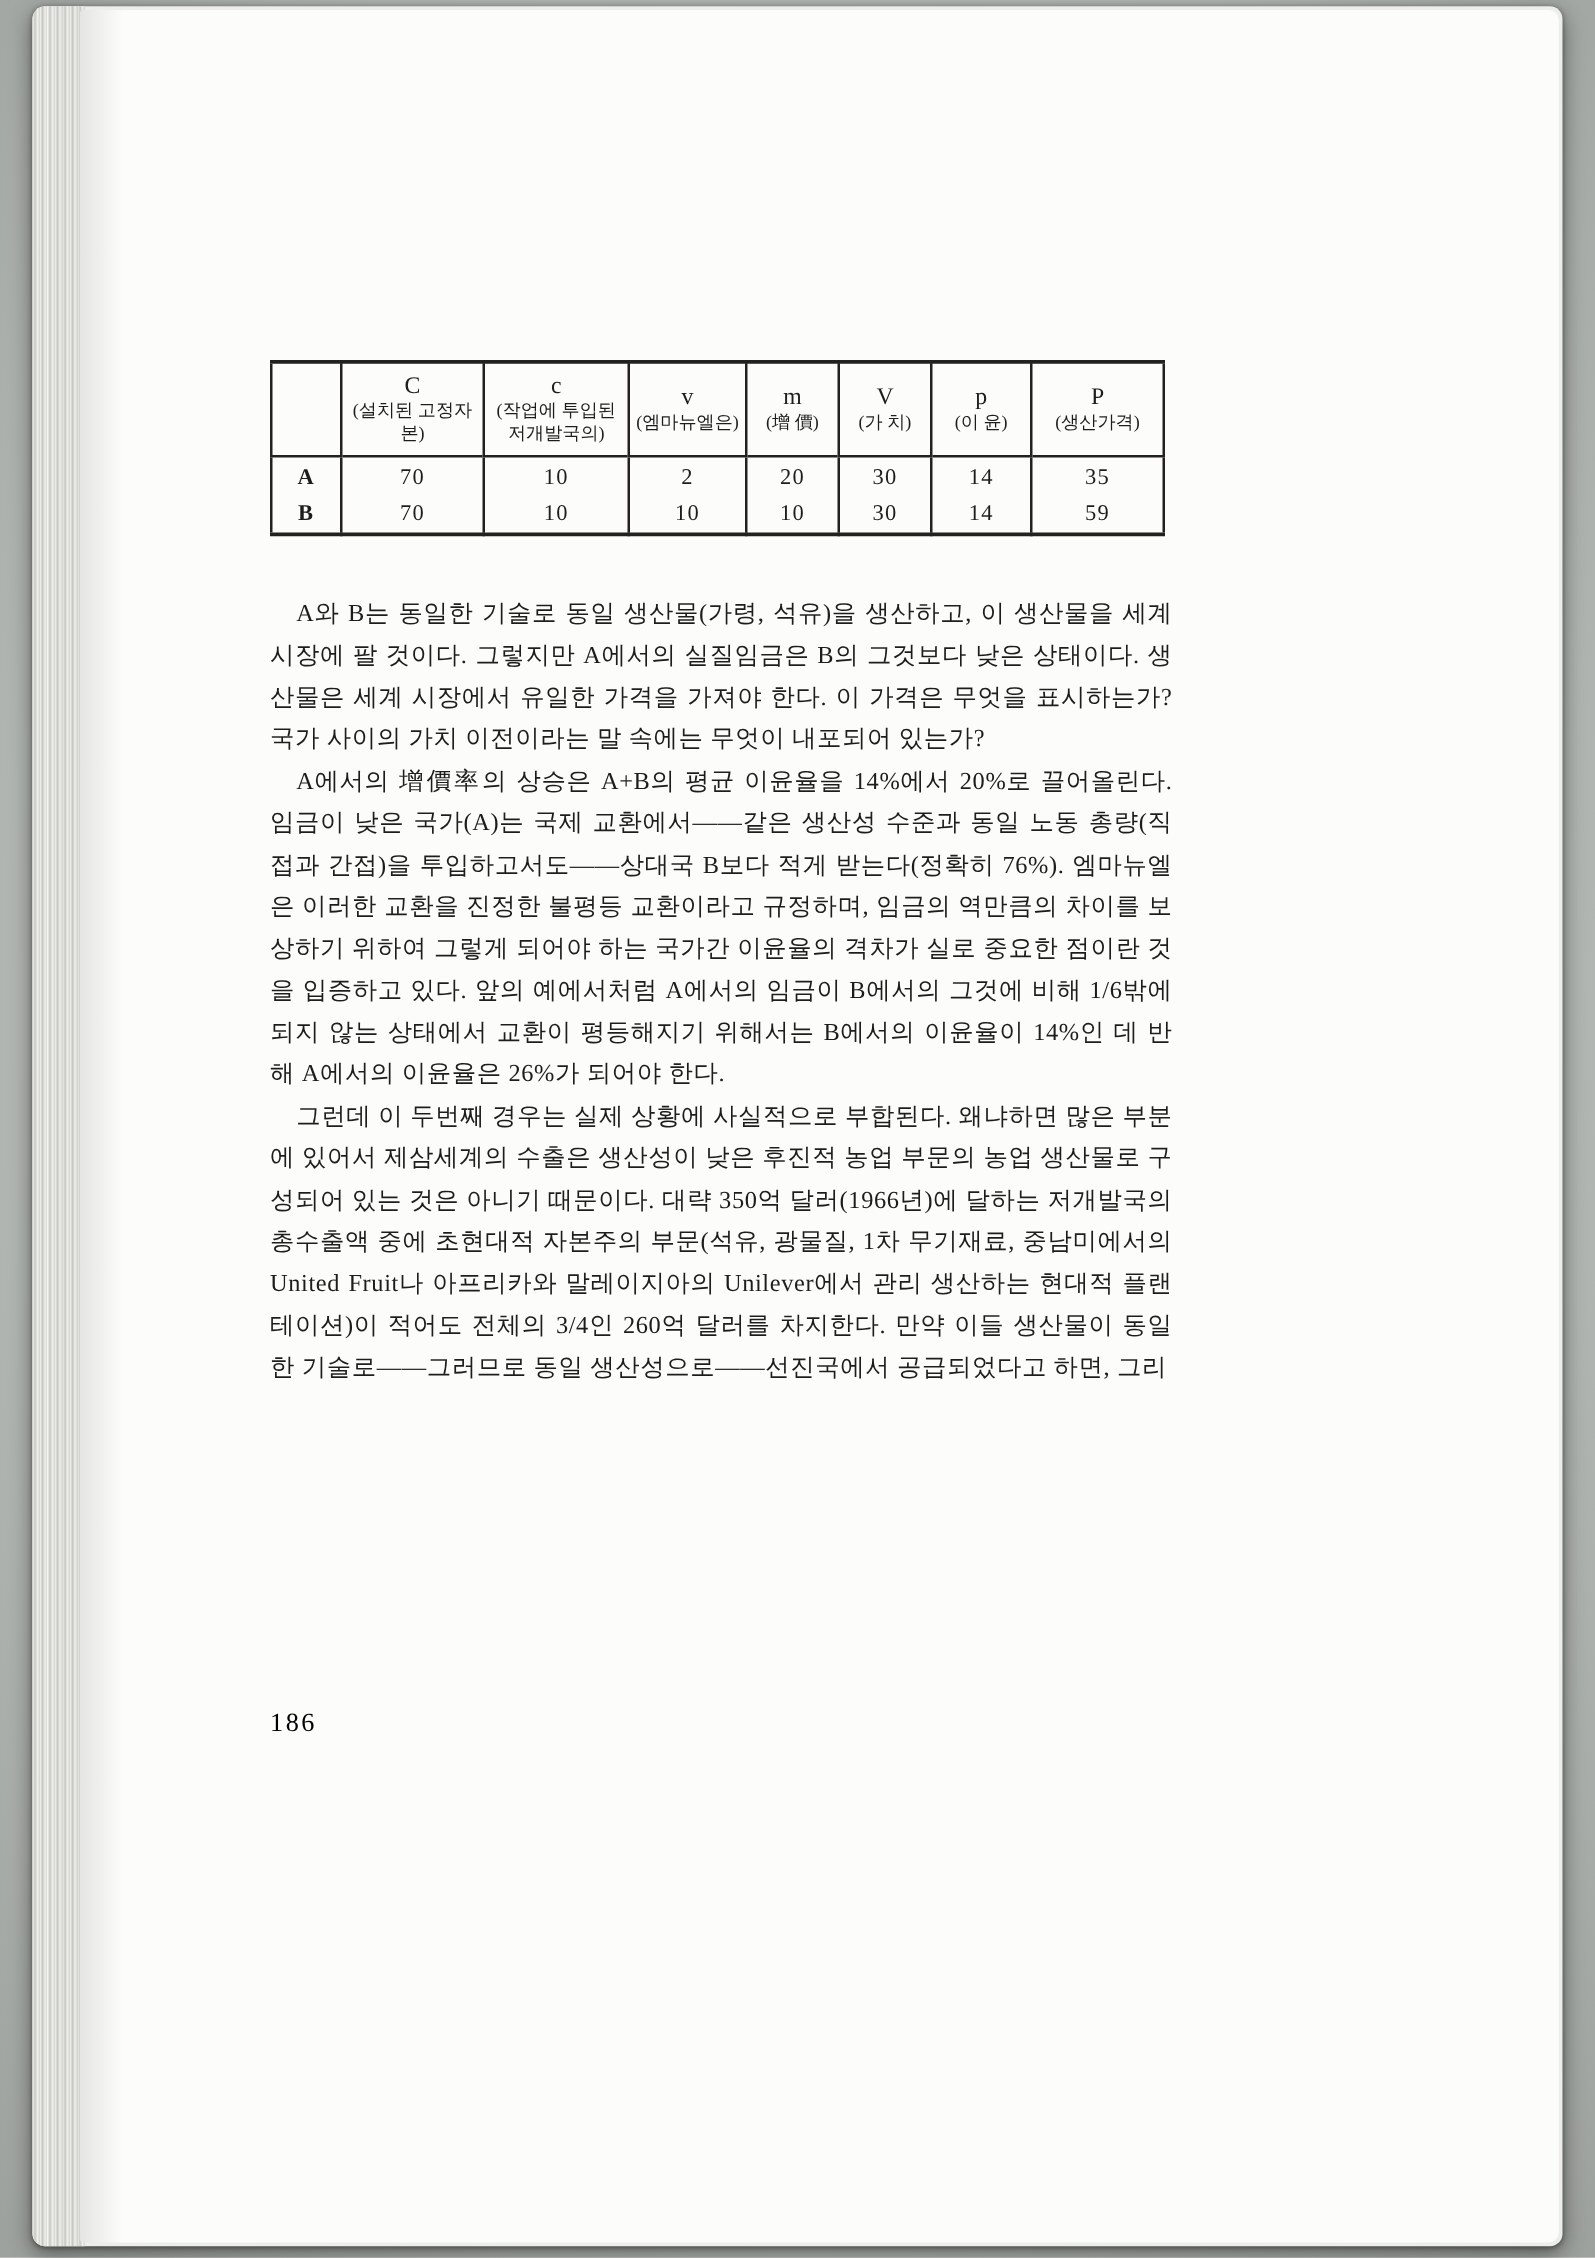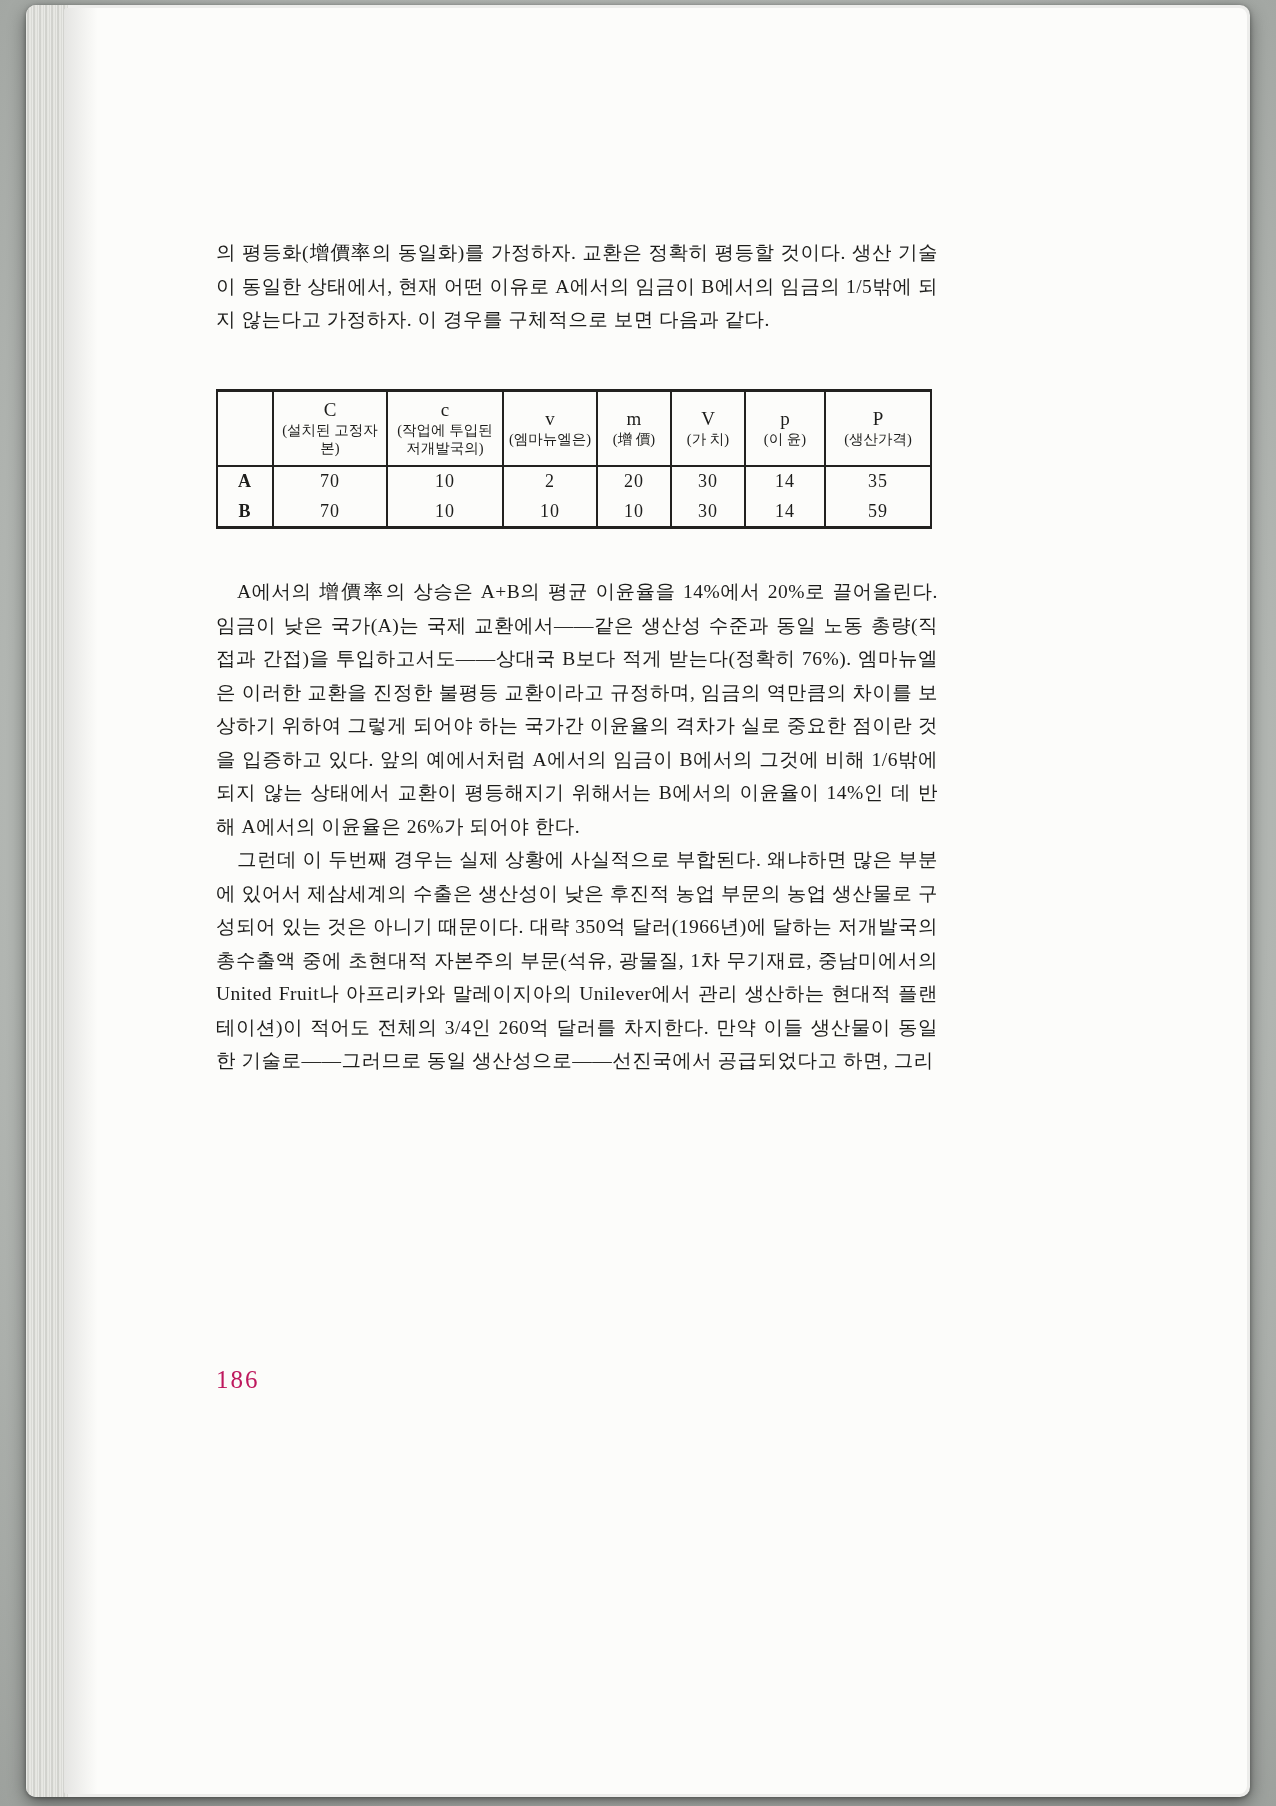--- a/index.html
+++ b/index.html
@@ -127,36 +127,35 @@
   }
   td.row-label {
     font-size: 18px;
     font-weight: bold;
     letter-spacing: 0;
   }
   .page-number {
     position: absolute;
     left: 152px;
     top: 1358px;
-    font-size: 25px;
+    font-size: 21px;
     letter-spacing: 2px;
-    color: #be185d;
+    color: #000000;
   }
 </style>
 </head>
 <body>
 
 <div class="scan">
   <div class="book">
     <div class="page-edges"></div>
     <div class="page">
 
       <div class="content">
 
-        <p class="body-text">의 평등화(增價率의 동일화)를 가정하자. 교환은 정확히 평등할 것이다. 생산 기술이 동일한 상태에서, 현재 어떤 이유로 A에서의 임금이 B에서의 임금의 1/5밖에 되지 않는다고 가정하자. 이 경우를 구체적으로 보면 다음과 같다.</p>
 
         <table class="data-table">
           <thead>
             <tr>
               <th class="col-label"></th>
               <th class="col-1">
                 <div class="sym">C</div>
                 <div class="desc">(설치된 고정자본)</div>
               </th>
               <th class="col-2">
@@ -202,20 +201,21 @@
               <td>10</td>
               <td>10</td>
               <td>10</td>
               <td>30</td>
               <td>14</td>
               <td>59</td>
             </tr>
           </tbody>
         </table>
 
+        <p class="body-text indent">A와 B는 동일한 기술로 동일 생산물(가령, 석유)을 생산하고, 이 생산물을 세계시장에 팔 것이다. 그렇지만 A에서의 실질임금은 B의 그것보다 낮은 상태이다. 생산물은 세계 시장에서 유일한 가격을 가져야 한다. 이 가격은 무엇을 표시하는가? 국가 사이의 가치 이전이라는 말 속에는 무엇이 내포되어 있는가?</p>
 
         <p class="body-text indent">A에서의 增價率의 상승은 A+B의 평균 이윤율을 14%에서 20%로 끌어올린다. 임금이 낮은 국가(A)는 국제 교환에서——같은 생산성 수준과 동일 노동 총량(직접과 간접)을 투입하고서도——상대국 B보다 적게 받는다(정확히 76%). 엠마뉴엘은 이러한 교환을 진정한 불평등 교환이라고 규정하며, 임금의 역만큼의 차이를 보상하기 위하여 그렇게 되어야 하는 국가간 이윤율의 격차가 실로 중요한 점이란 것을 입증하고 있다. 앞의 예에서처럼 A에서의 임금이 B에서의 그것에 비해 1/6밖에 되지 않는 상태에서 교환이 평등해지기 위해서는 B에서의 이윤율이 14%인 데 반해 A에서의 이윤율은 26%가 되어야 한다.</p>
 
         <p class="body-text indent">그런데 이 두번째 경우는 실제 상황에 사실적으로 부합된다. 왜냐하면 많은 부분에 있어서 제삼세계의 수출은 생산성이 낮은 후진적 농업 부문의 농업 생산물로 구성되어 있는 것은 아니기 때문이다. 대략 350억 달러(1966년)에 달하는 저개발국의 총수출액 중에 초현대적 자본주의 부문(석유, 광물질, 1차 무기재료, 중남미에서의 United Fruit나 아프리카와 말레이지아의 Unilever에서 관리 생산하는 현대적 플랜테이션)이 적어도 전체의 3/4인 260억 달러를 차지한다. 만약 이들 생산물이 동일한 기술로——그러므로 동일 생산성으로——선진국에서 공급되었다고 하면, 그리</p>
 
       </div>
 
       <div class="page-number">186</div>
 
     </div>

